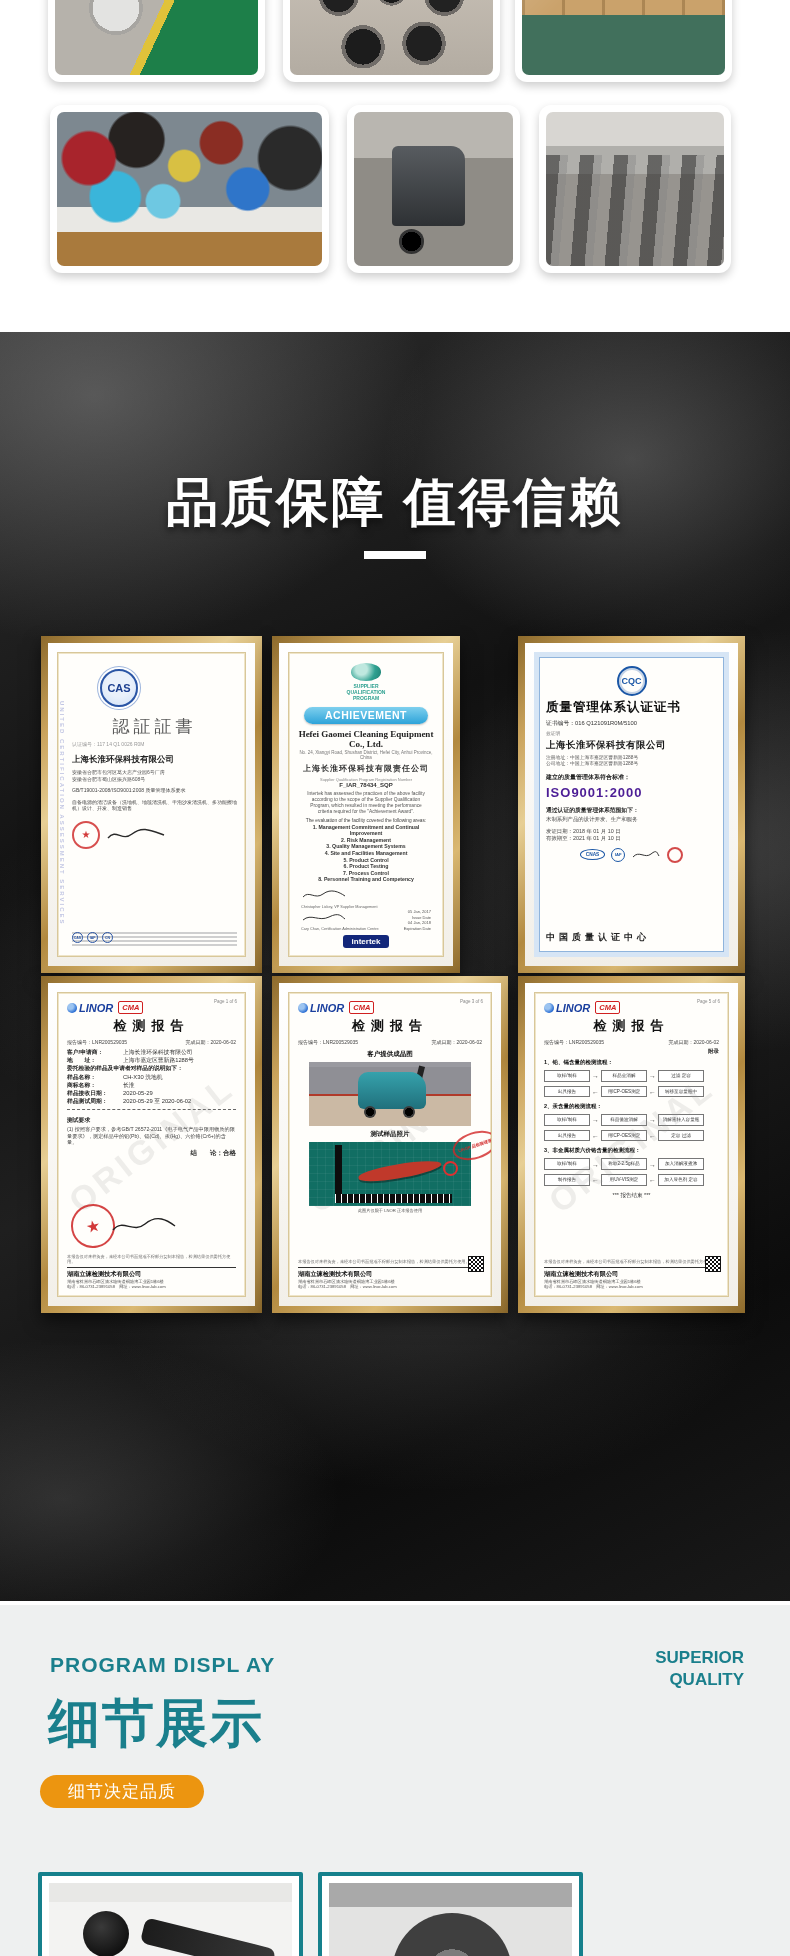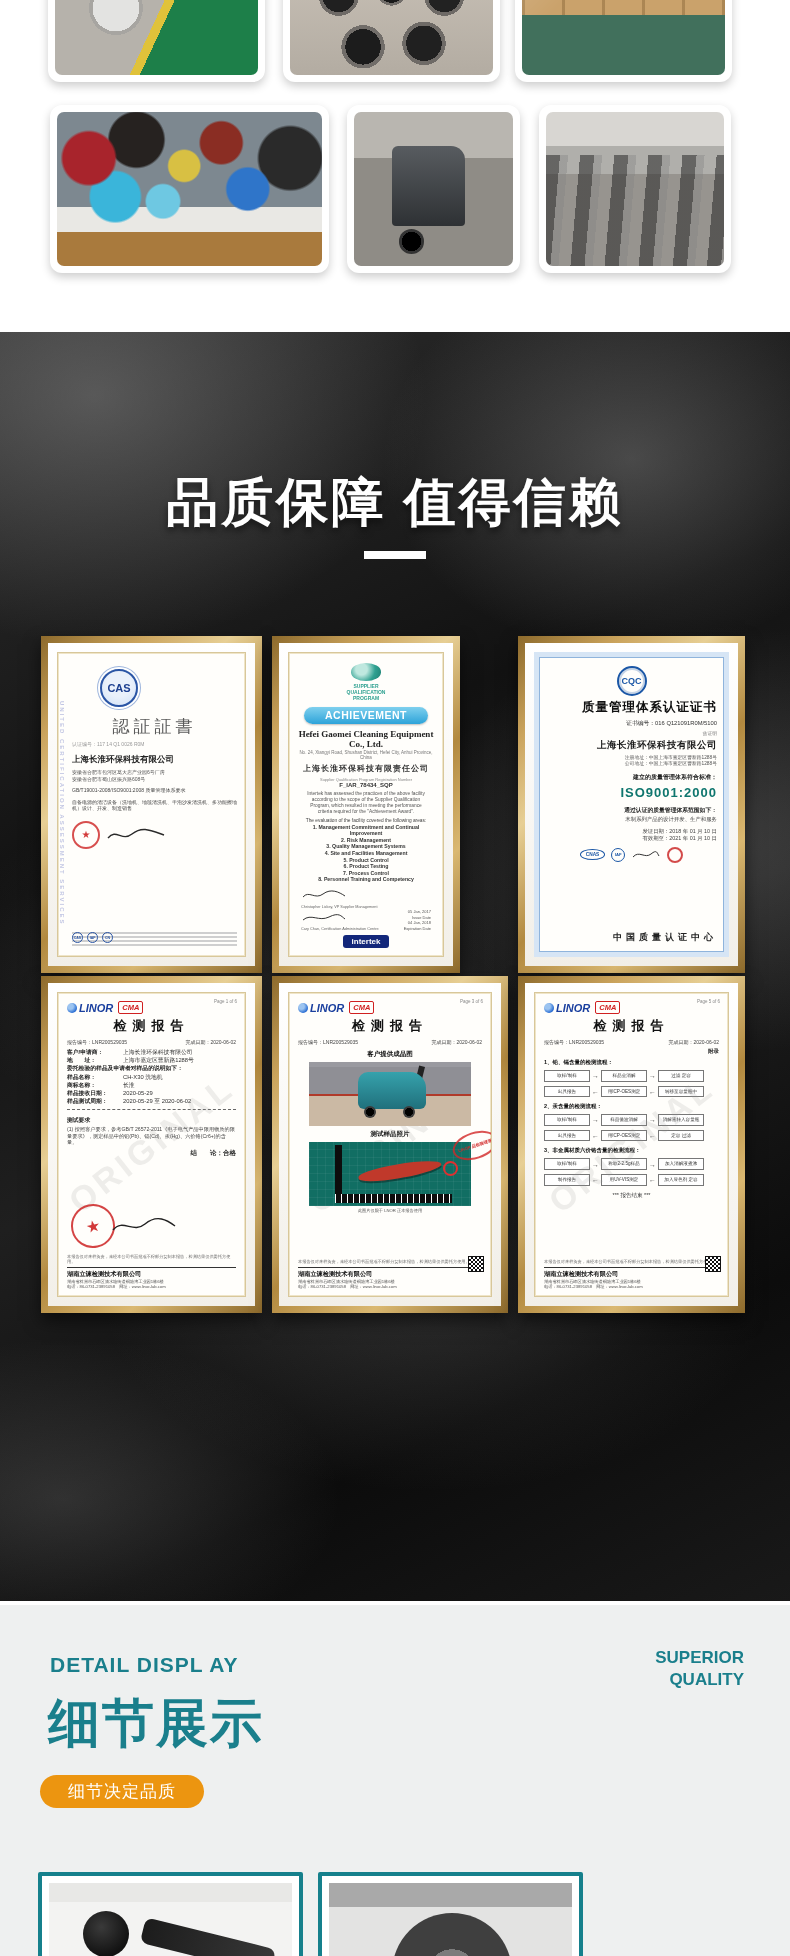--- a/index.html
+++ b/index.html
@@ -120,31 +120,31 @@
   .awd-intro { font-size:4.8px; color:#444; margin:3px 0 1px; }
   .awd-areas div { font-size:5.2px; line-height:6.6px; font-weight:bold; color:#333; }
   .awd-signs { display:flex; justify-content:space-between; align-items:flex-end; margin-top:4px; padding:0 4px; }
   .awd-sig { text-align:left; }
   .awd-sig .cap { font-size:3.8px; color:#666; }
   .awd-dates { text-align:right; font-size:4px; color:#555; line-height:5.5px; }
   .itk { margin:4px auto 2px; background:#13277a; color:#fff; font-size:8px; font-weight:bold;
     padding:2px 9px; border-radius:3px; width:max-content; }
 
   
-  .cqc-paper { border:5px solid #d6e5f5; box-shadow:inset 0 0 0 1px #8fb4dc; padding:5px 7px; text-align:right; }
+  .cqc-paper { border:5px solid #d6e5f5; box-shadow:inset 0 0 0 1px #8fb4dc; padding:5px 7px; text-align:left; }
   .cqc-logo { width:30px; height:30px; border-radius:50%; border:2px solid #1b57a6; color:#1b57a6;
     font-weight:800; font-size:9px; display:flex; align-items:center; justify-content:center;
     margin:4px auto 3px; box-shadow:inset 0 0 0 2px rgba(27,87,166,.25); }
   .cqc-title { font-size:12.5px; font-weight:800; color:#111; letter-spacing:1px; }
   .cqc-no { font-size:5.8px; color:#333; margin:3px 0 2px; }
   .cqc-attest { font-size:4.8px; color:#777; }
   .cqc-co { font-size:9.5px; font-weight:bold; color:#1a1a1a; letter-spacing:.5px; margin:3px 0; }
   .cqc-addr { font-size:4.8px; color:#555; line-height:6.4px; }
   .cqc-stmt { font-size:6px; font-weight:bold; color:#222; margin-top:5px; }
-  .cqc-std { font-size:13px; font-weight:800; color:#0f766e; letter-spacing:1px; margin:3px 0; }
+  .cqc-std { font-size:13px; font-weight:800; color:#4c1d95; letter-spacing:1px; margin:3px 0; }
   .cqc-scope-i { font-size:5.8px; font-weight:bold; color:#222; margin-top:3px; }
   .cqc-scope { font-size:5.4px; color:#444; margin-top:1px; }
   .cqc-date { font-size:5.4px; color:#444; margin-top:5px; line-height:7px; }
   .cqc-logorow { display:flex; align-items:center; justify-content:center; gap:6px; margin-top:5px; }
   .cnas-oval { border:1px solid #1b57a6; border-radius:50%; padding:2px 5px; font-size:4.8px; color:#1b57a6; font-weight:bold; }
   .iaf-circle { width:14px; height:14px; border-radius:50%; border:1px solid #1b57a6; color:#1b57a6;
     font-size:4.2px; font-weight:bold; display:flex; align-items:center; justify-content:center; }
   .red-ring { width:16px; height:16px; border:2px solid rgba(200,30,30,.8); border-radius:50%; }
   .cqc-footer { margin-top:auto; font-size:9px; font-weight:800; letter-spacing:4px; color:#222; padding-bottom:3px; }
 
@@ -568,21 +568,21 @@
           <div class="rep-faddr">湖南省株洲市石峰区清水塘街道铜塘湾工业园1栋6楼</div>
           <div class="rep-fcontact">电话：86-0731-23891058　网址：www.linor-lab.com</div>
         </div>
       </div>
         </div>
     </div>
 
   </section>
 
   <section class="detail">
-    <div class="d-en">DETAIL DISPL AY</div>
+    <div class="d-en">PROGRAM DISPL AY</div>
     <div class="d-sup">
       <div>SUPERIOR</div>
       <div>QUALITY</div>
     </div>
     <div class="d-cn">细节展示</div>
     <div class="d-badge">细节决定品质</div>
 
     <div class="bframe" style="left:38px">
       <div class="photo bp-mic">
         <i class="mic-head"></i>

